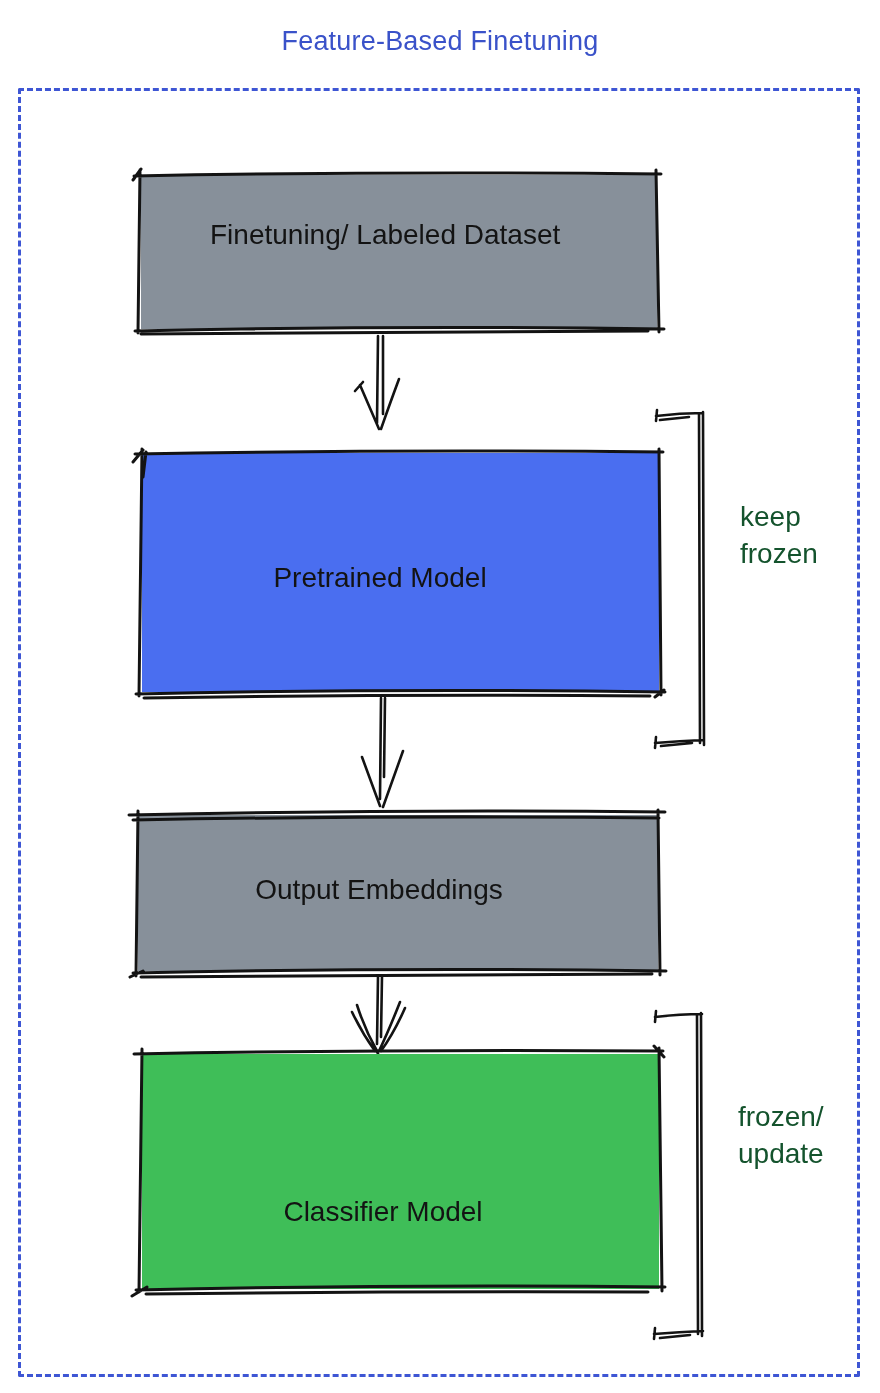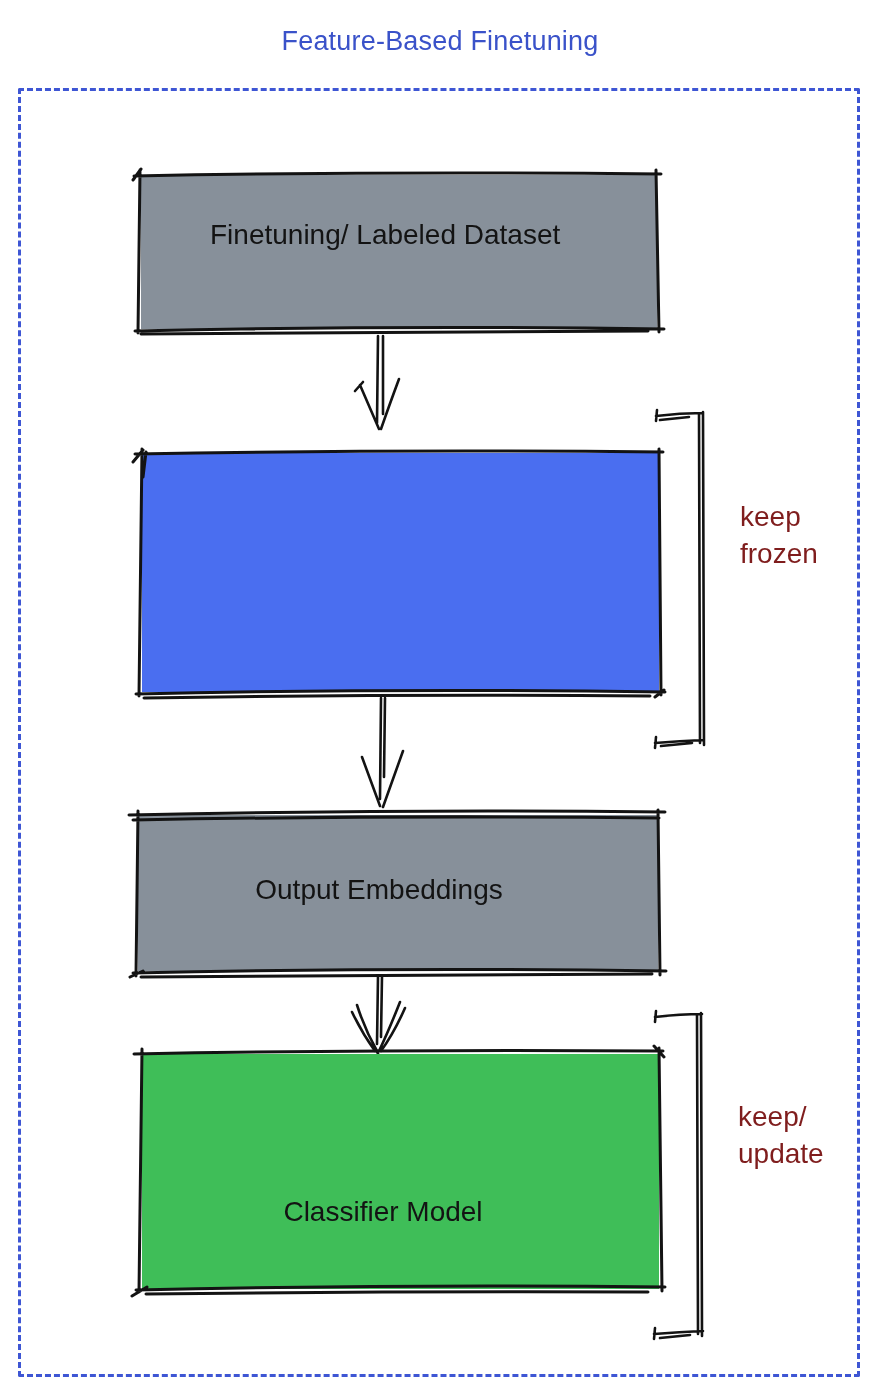--- a/index.html
+++ b/index.html
@@ -30,21 +30,21 @@
   .label{
     position:absolute;
     font-size:28px;line-height:32px;
     color:#131313;
     white-space:nowrap;
   }
   .label.centered{text-align:center;}
   .ann{
     position:absolute;
     font-size:28px;line-height:37px;
-    color:#7f1d1d;
+    color:#14532d;
     width:122px;
   }
 </style>
 </head>
 <body>
 
 <div class="canvas">
 
   <div class="title" style="color: rgb(58, 82, 201);">Feature-Based Finetuning</div>
 
@@ -138,22 +138,23 @@
                M655,1017 Q680,1014 702,1014
                M656,1011 L655,1022
                M654,1334 Q680,1332 703,1331
                M660,1338 L690,1335
                M655,1328 L654,1339"></path>
     </g>
   </svg>
 
   <div class="label" style="left:178px;top:219px;margin-left:32px;">Finetuning/ Labeled Dataset</div>
 
+  <div class="label centered" style="left:140px;top:562px;width:480px;">Pretrained Model</div>
 
   <div class="label centered" style="left:133px;top:874px;width:492px;">Output Embeddings</div>
 
   <div class="label centered" style="left:140px;top:1162px;width:486px;margin-top:34px;">Classifier Model</div>
 
   <div class="ann" style="left:740px;top:498px;">keep frozen</div>
 
-  <div class="ann" style="left:738px;top:1098px;">keep/ update</div>
+  <div class="ann" style="left:738px;top:1098px;">frozen/ update</div>
 
 </div>
 
 </body></html>

